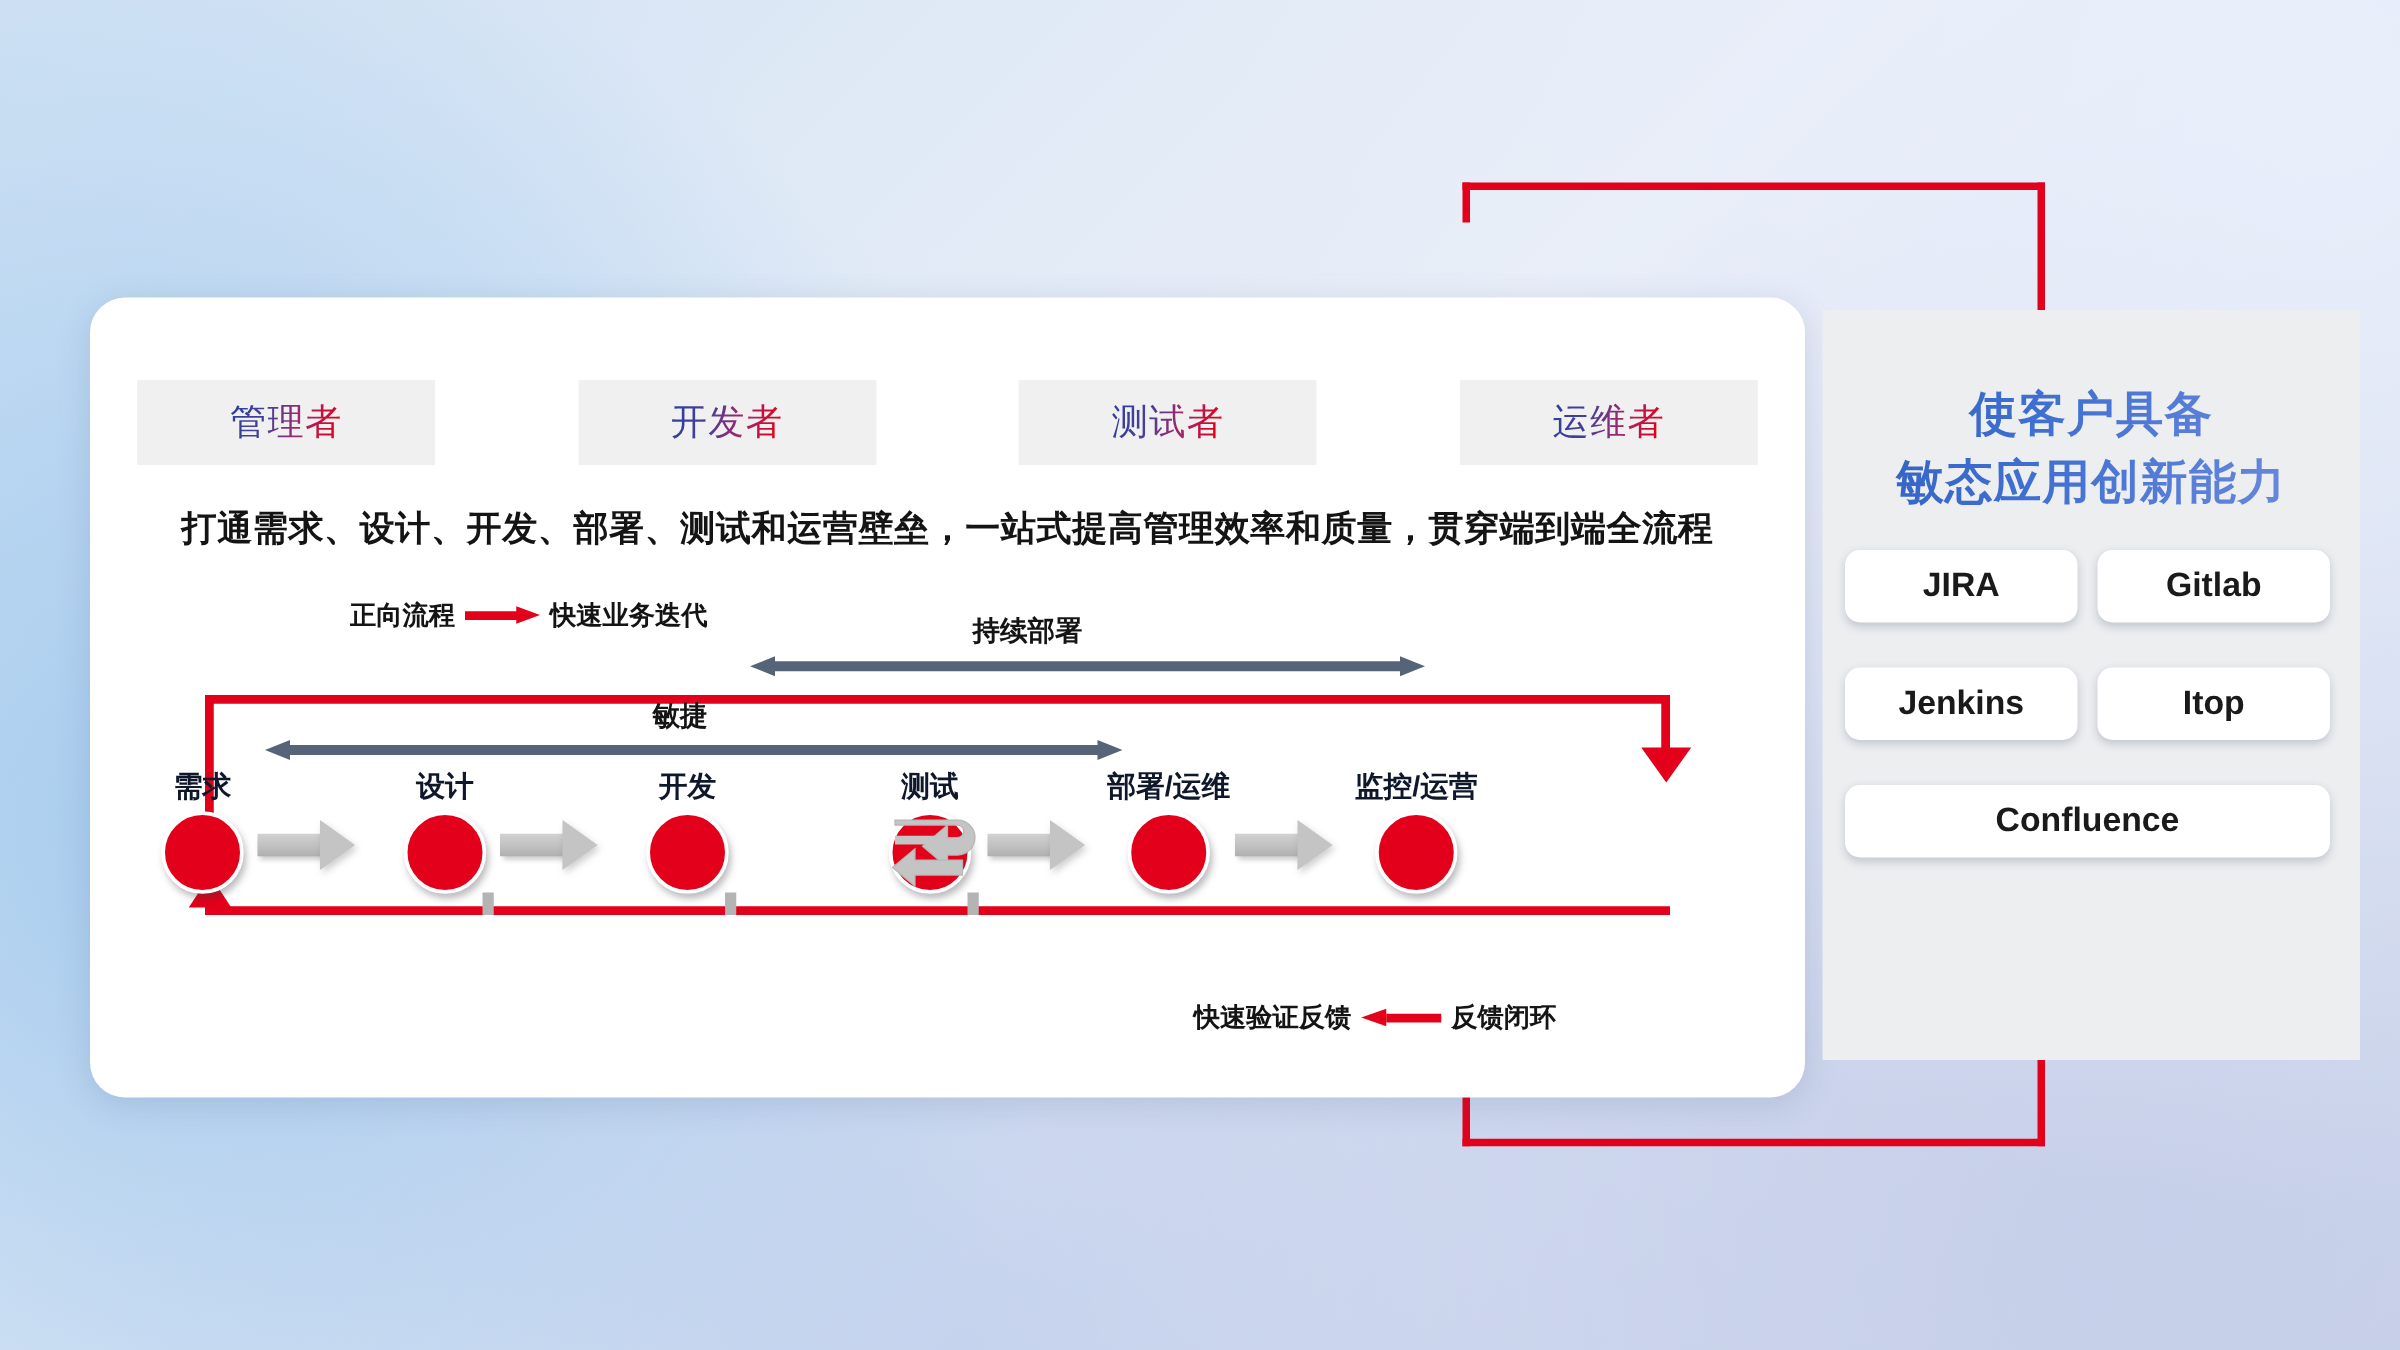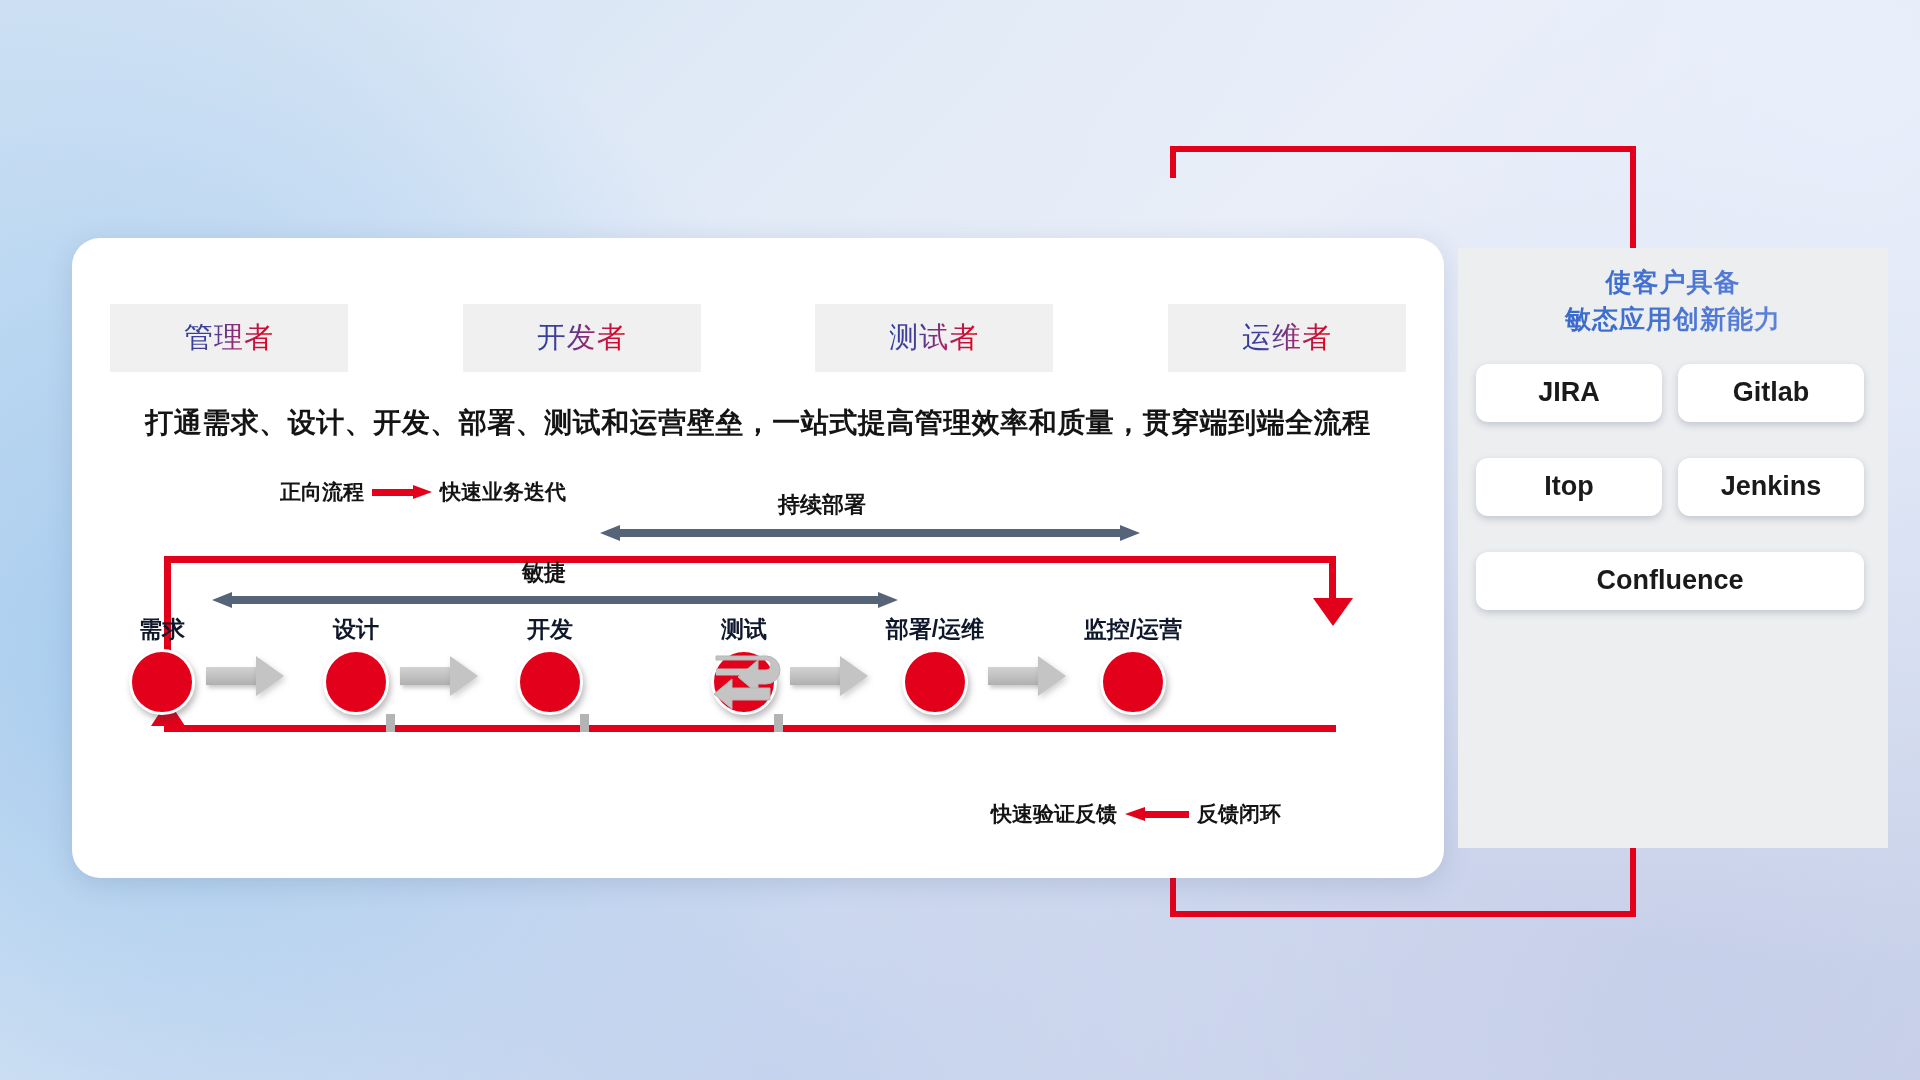--- a/index.html
+++ b/index.html
@@ -126,38 +126,38 @@
     position:absolute; right:0; top:0; width:0; height:0;
     border-top:20px solid transparent; border-bottom:20px solid transparent;
     border-left:28px solid #c4c4c4;
     filter:drop-shadow(2px 3px 3px rgba(60,60,70,0.25));
   }
 
   
   .recycle{ position:absolute; left:712px; top:650px; width:86px; height:64px; }
 
   
-  .legend-fb{ position:absolute; left:955px; top:800px; display:flex; align-items:center; gap:8px;margin-left:36px; }
+  .legend-fb{ position:absolute; left:955px; top:800px; display:flex; align-items:center; gap:8px; }
   .legend-fb .txt{ font-size:21px; font-weight:bold; color:#141414; }
   .legend-arrow-red-l{ position:relative; width:64px; height:14px; }
   .legend-arrow-red-l .shaft{ position:absolute; right:0; top:4px; width:44px; height:7px; background:#e2001a; }
   .legend-arrow-red-l .head{
     position:absolute; left:0; top:0; width:0; height:0;
     border-top:7px solid transparent; border-bottom:7px solid transparent;
     border-right:20px solid #e2001a;
   }
 
   
   .panel{
     position:absolute; left:1458px; top:248px; width:430px; height:600px;
     background:#eceef0;
   }
   .panel-title{
-    margin-top:16px; text-align:center; line-height:1.42;
-    font-size:26px; font-weight:bold; letter-spacing:1px;
+    margin-top:58px; text-align:center; line-height:1.42;
+    font-size:38px; font-weight:bold; letter-spacing:1px;
     background:linear-gradient(100deg,#2f5fc0 0%,#3f6fd0 40%,#5a7fd8 70%,#6f8fe0 100%);
     -webkit-background-clip:text; background-clip:text; color:transparent;
   }
   .tools{ margin:26px 18px 0; display:flex; flex-wrap:wrap; gap:36px 16px; }
   .tool{
     height:58px; background:#ffffff; border-radius:12px;
     display:flex; align-items:center; justify-content:center;
     font-size:27px; font-weight:bold; color:#1a1a1a;
     box-shadow:0 3px 7px rgba(70,85,110,0.25);
   }
@@ -301,17 +301,17 @@
 </div>
 
 <div class="panel">
   <div class="panel-title">
     <div>使客户具备</div>
     <div>敏态应用创新能力</div>
   </div>
   <div class="tools">
     <div class="tool half">JIRA</div>
     <div class="tool half">Gitlab</div>
+    <div class="tool half">Jenkins</div>
     <div class="tool half">Itop</div>
-    <div class="tool half">Jenkins</div>
     <div class="tool full">Confluence</div>
   </div>
 </div>
 
 </body></html>

